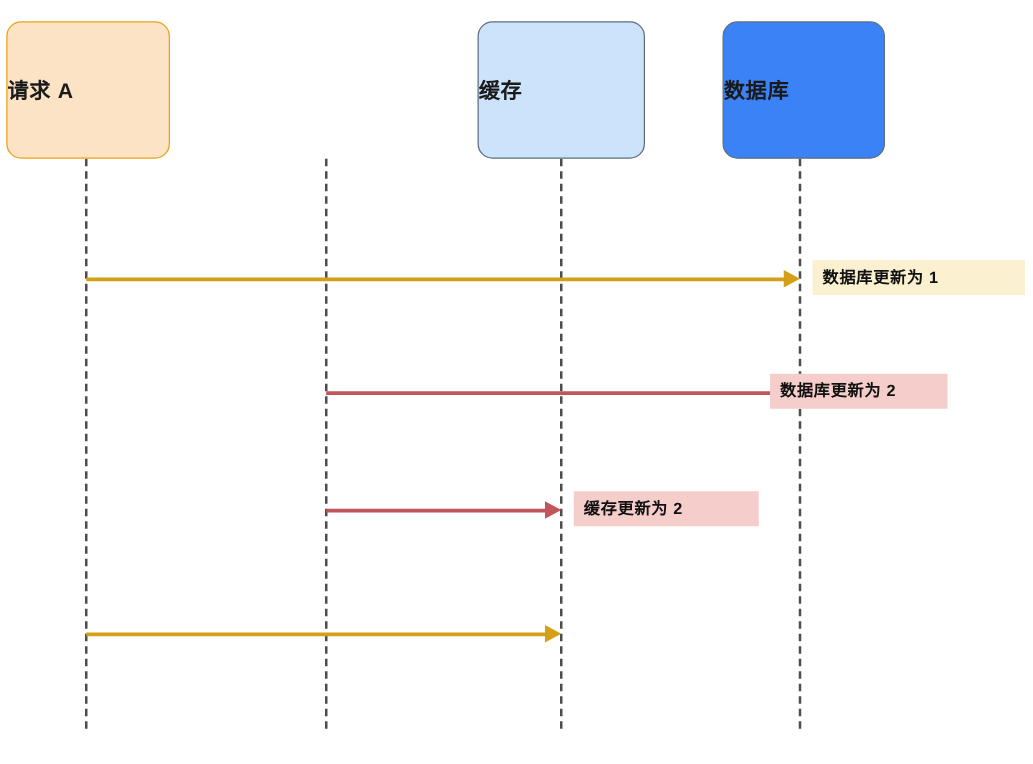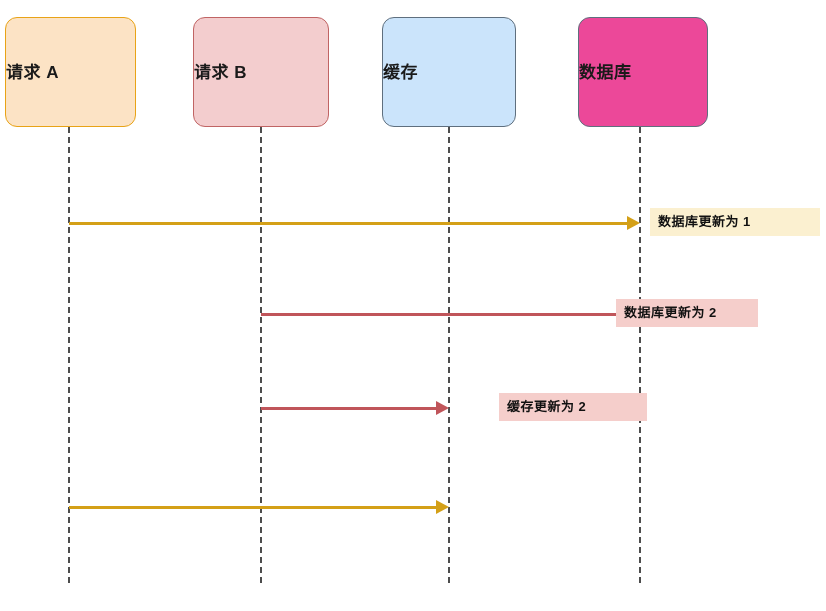--- a/index.html
+++ b/index.html
@@ -77,39 +77,36 @@
 <body>
 
 <div id="canvas" style="width: 826px; height: 611px; background: rgb(255, 255, 255);">
     <div class="lifeline" style="left: 68px; top: 127px; height: 456px; border-left-color: rgb(77, 77, 77);"></div>
     <div class="lifeline" style="left: 260px; top: 127px; height: 456px; border-left-color: rgb(77, 77, 77);"></div>
     <div class="lifeline" style="left: 448px; top: 127px; height: 456px; border-left-color: rgb(77, 77, 77);"></div>
     <div class="lifeline" style="left: 639px; top: 127px; height: 456px; border-left-color: rgb(77, 77, 77);"></div>
     <div class="participant" style="left: 5px; top: 17px; width: 131px; height: 110px; background: rgb(252, 227, 197); border-color: rgb(232, 163, 23);">
       <span class="p-label">请求 A</span>
     </div>
-    <div class="participant" style="left: 193px; top: 17px; width: 136px; height: 110px; background: rgb(243, 205, 206); border-color: rgb(192, 100, 100);">
-      <span class="p-label">请求 B</span>
-    </div>
     <div class="participant" style="left: 382px; top: 17px; width: 134px; height: 110px; background: rgb(203, 228, 251); border-color: rgb(95, 111, 126);">
       <span class="p-label">缓存</span>
     </div>
-    <div class="participant" style="left: 578px; top: 17px; width: 130px; height: 110px; background: #ec4899; border-color: rgb(95, 111, 126);">
+    <div class="participant" style="left: 578px; top: 17px; width: 130px; height: 110px; background: #3b82f6; border-color: rgb(95, 111, 126);">
       <span class="p-label">数据库</span>
     </div>
     <div class="msg-line" style="left: 69px; top: 222px; width: 560px; border-top-color: rgb(212, 160, 23);"></div>
     <div class="arrowhead" style="left: 627px; top: 216px; border-left-color: rgb(212, 160, 23);"></div>
     <div class="msg-label" style="left: 650px; width: 170px; height: 28px; top: 208px; background: rgb(251, 240, 208);">
       <span>数据库更新为 1</span>
     </div>
     <div class="msg-line" style="left: 261px; top: 313px; width: 368px; border-top-color: rgb(192, 85, 90);"></div>
     <div class="arrowhead" style="left: 627px; top: 307px; border-left-color: rgb(192, 85, 90);"></div>
     <div class="msg-label" style="left: 616px; width: 142px; height: 28px; top: 299px; background: rgb(245, 206, 203);">
       <span>数据库更新为 2</span>
     </div>
     <div class="msg-line" style="left: 261px; top: 407px; width: 177px; border-top-color: rgb(192, 85, 90);"></div>
     <div class="arrowhead" style="left: 436px; top: 401px; border-left-color: rgb(192, 85, 90);"></div>
-    <div class="msg-label" style="left: 459px; width: 148px; height: 28px; top: 393px; background: rgb(245, 206, 203); margin-left: 40px;">
+    <div class="msg-label" style="left: 459px; width: 148px; height: 28px; top: 393px; background: rgb(245, 206, 203);">
       <span>缓存更新为 2</span>
     </div>
     <div class="msg-line" style="left: 69px; top: 506px; width: 369px; border-top-color: rgb(212, 160, 23);"></div>
     <div class="arrowhead" style="left: 436px; top: 500px; border-left-color: rgb(212, 160, 23);"></div>
   </div>
 
 </body></html>

